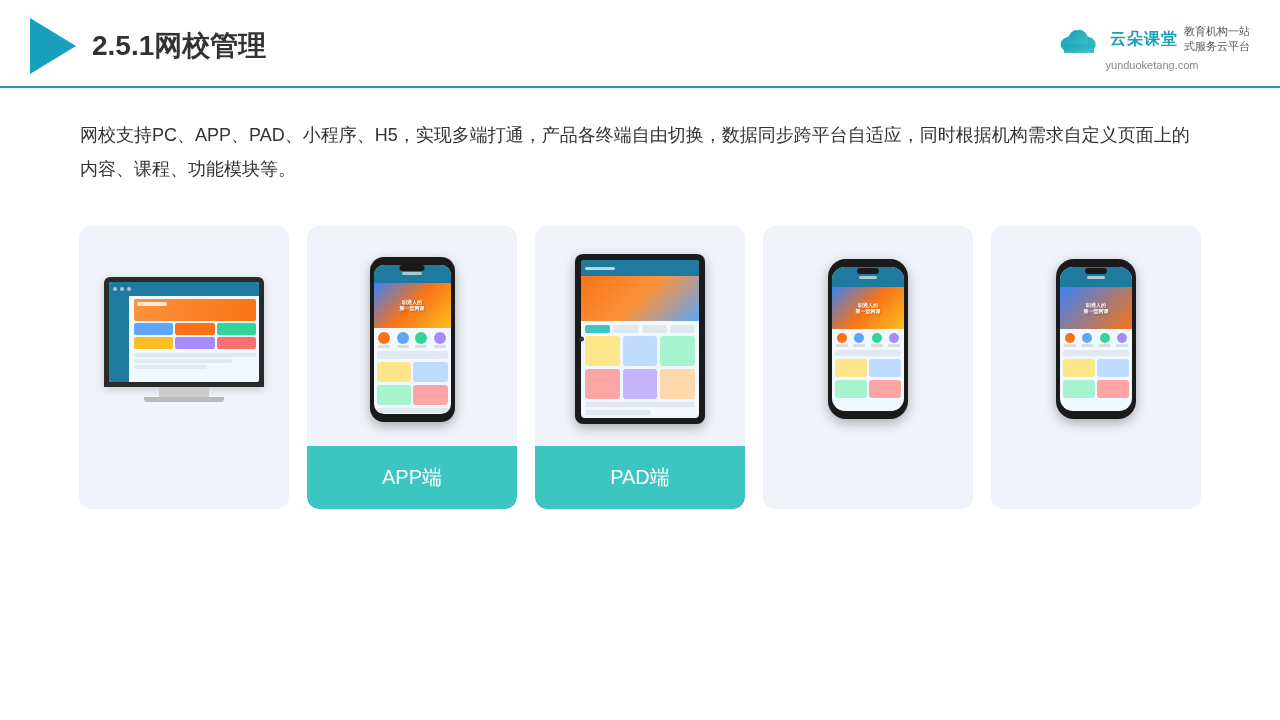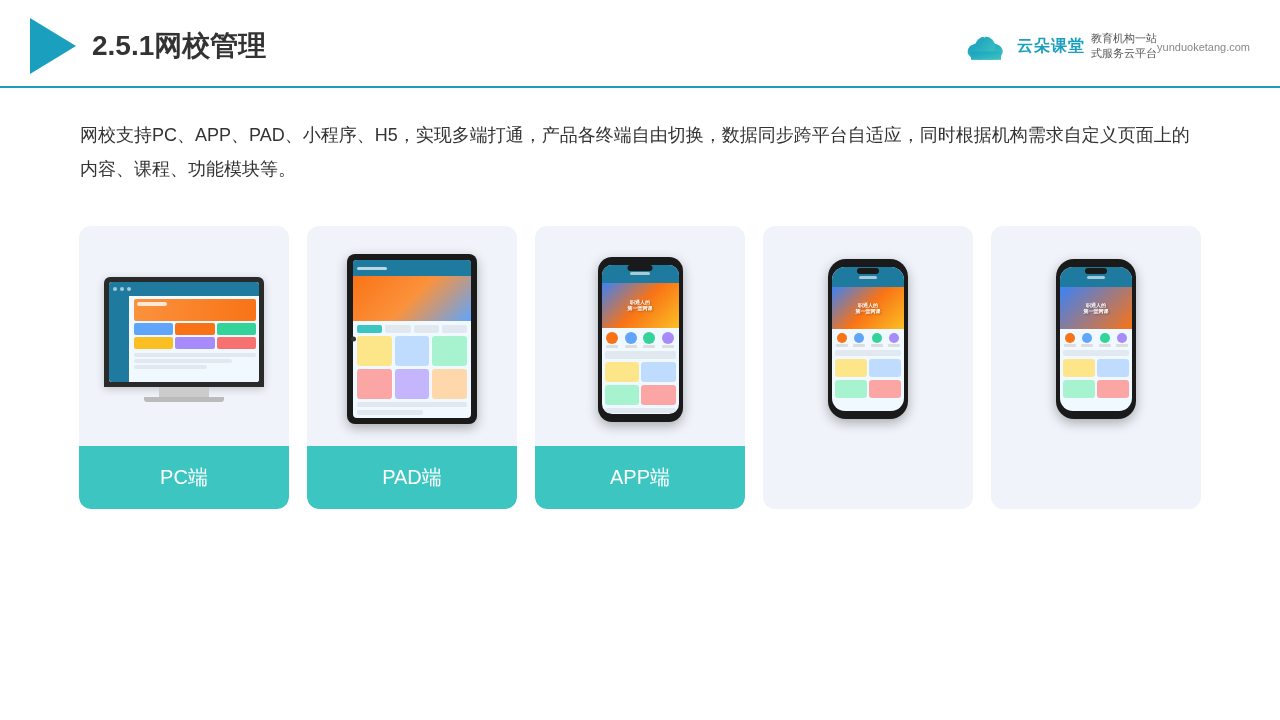--- a/index.html
+++ b/index.html
@@ -32,20 +32,21 @@
       border-bottom: 28px solid transparent;
       border-left: 46px solid #1a9fbf;
     }
     .page-title {
       font-size: 28px;
       font-weight: 600;
       color: #333;
     }
     .header-right {
       display: flex;
+      flex-direction: column;
       align-items: center;
     }
     .logo-cloud {
       display: flex;
       align-items: center;
       gap: 6px;
     }
     .cloud-icon-svg {
       width: 50px;
       height: 35px;
@@ -463,21 +464,70 @@
                   <div style="height:4px; background:#e2e8f0; border-radius:2px; width:60%;"></div>
                 </div>
               </div>
             </div>
           </div>
         </div>
         <div class="pc-stand"></div>
         <div class="pc-base"></div>
       </div>
     </div>
-    <div class="card-label">PC端</div>
+  </div>
+
+  <div class="card">
+    <div class="card-image-area">
+      <div class="phone-mockup">
+        <div class="phone-outer">
+          <div class="phone-notch"></div>
+          <div class="phone-screen">
+            <div class="phone-screen-header">
+              <div style="width:20px; height:3px; background:rgba(255,255,255,0.6); border-radius:2px;"></div>
+            </div>
+            <div class="phone-banner">
+              <div class="phone-banner-text-main">职通人的<br>第一堂网课</div>
+            </div>
+            <div class="phone-body-content">
+              <div class="phone-icon-row">
+                <div class="phone-icon-item">
+                    <div class="phone-icon-circle" style="background:#f97316;"></div>
+                    <div class="phone-icon-label"></div>
+                  </div>
+                <div class="phone-icon-item">
+                    <div class="phone-icon-circle" style="background:#60a5fa;"></div>
+                    <div class="phone-icon-label"></div>
+                  </div>
+                <div class="phone-icon-item">
+                    <div class="phone-icon-circle" style="background:#34d399;"></div>
+                    <div class="phone-icon-label"></div>
+                  </div>
+                <div class="phone-icon-item">
+                    <div class="phone-icon-circle" style="background:#a78bfa;"></div>
+                    <div class="phone-icon-label"></div>
+                  </div>
+              </div>
+              <div class="phone-content-block"></div>
+              <div class="phone-card-row">
+                <div class="phone-card-item" style="background:#fde68a;"></div>
+                <div class="phone-card-item" style="background:#bfdbfe;"></div>
+              </div>
+              <div class="phone-card-row">
+                <div class="phone-card-item" style="background:#a7f3d0;"></div>
+                <div class="phone-card-item" style="background:#fca5a5;"></div>
+              </div>
+              <div class="phone-content-block" style="height:5px;"></div>
+
+            </div>
+          </div>
+        </div>
+      </div>
+    </div>
+    <div class="card-label">APP端</div>
   </div>
 
   <div class="card">
     <div class="card-image-area">
       <div class="phone-mockup">
         <div class="tablet-outer">
           <div class="tablet-camera"></div>
           <div class="tablet-screen">
             <div class="tablet-screen-top">
               <div style="width:30px; height:3px; background:rgba(255,255,255,0.7); border-radius:2px;"></div>
@@ -506,77 +556,74 @@
           </div>
         </div>
       </div>
     </div>
     <div class="card-label">PAD端</div>
   </div>
 
   <div class="card">
     <div class="card-image-area">
       <div class="phone-mockup">
-        <div class="phone-outer">
-          <div class="phone-notch"></div>
-          <div class="phone-screen">
-            <div class="phone-screen-header">
-              <div style="width:20px; height:3px; background:rgba(255,255,255,0.6); border-radius:2px;"></div>
-            </div>
-            <div class="phone-banner">
+        <div class="phone-outer" style="width:80px; height:160px; border-radius:18px;">
+          <div class="phone-notch" style="width:22px; top:9px;"></div>
+          <div class="phone-screen" style="border-radius:13px;">
+            <div class="phone-screen-header" style="height:20px;">
+              <div style="width:18px; height:3px; background:rgba(255,255,255,0.6); border-radius:2px;"></div>
+            </div>
+            <div class="phone-banner" style="height:42px;">
               <div class="phone-banner-text-main">职通人的<br>第一堂网课</div>
             </div>
             <div class="phone-body-content">
               <div class="phone-icon-row">
                 <div class="phone-icon-item">
-                    <div class="phone-icon-circle" style="background:#f97316;"></div>
-                    <div class="phone-icon-label"></div>
-                  </div>
-                <div class="phone-icon-item">
-                    <div class="phone-icon-circle" style="background:#60a5fa;"></div>
-                    <div class="phone-icon-label"></div>
-                  </div>
-                <div class="phone-icon-item">
-                    <div class="phone-icon-circle" style="background:#34d399;"></div>
-                    <div class="phone-icon-label"></div>
-                  </div>
-                <div class="phone-icon-item">
-                    <div class="phone-icon-circle" style="background:#a78bfa;"></div>
-                    <div class="phone-icon-label"></div>
-                  </div>
-              </div>
-              <div class="phone-content-block"></div>
+                    <div class="phone-icon-circle" style="background:#f97316; width:10px; height:10px;"></div>
+                    <div class="phone-icon-label"></div>
+                  </div>
+                <div class="phone-icon-item">
+                    <div class="phone-icon-circle" style="background:#60a5fa; width:10px; height:10px;"></div>
+                    <div class="phone-icon-label"></div>
+                  </div>
+                <div class="phone-icon-item">
+                    <div class="phone-icon-circle" style="background:#34d399; width:10px; height:10px;"></div>
+                    <div class="phone-icon-label"></div>
+                  </div>
+                <div class="phone-icon-item">
+                    <div class="phone-icon-circle" style="background:#a78bfa; width:10px; height:10px;"></div>
+                    <div class="phone-icon-label"></div>
+                  </div>
+              </div>
+              <div class="phone-content-block" style="height:6px;"></div>
               <div class="phone-card-row">
-                <div class="phone-card-item" style="background:#fde68a;"></div>
-                <div class="phone-card-item" style="background:#bfdbfe;"></div>
+                <div class="phone-card-item" style="background:#fde68a; height:18px;"></div>
+                <div class="phone-card-item" style="background:#bfdbfe; height:18px;"></div>
               </div>
               <div class="phone-card-row">
-                <div class="phone-card-item" style="background:#a7f3d0;"></div>
-                <div class="phone-card-item" style="background:#fca5a5;"></div>
-              </div>
-              <div class="phone-content-block" style="height:5px;"></div>
-
+                <div class="phone-card-item" style="background:#a7f3d0; height:18px;"></div>
+                <div class="phone-card-item" style="background:#fca5a5; height:18px;"></div>
+              </div>
             </div>
           </div>
         </div>
       </div>
     </div>
-    <div class="card-label">APP端</div>
   </div>
 
   <div class="card">
     <div class="card-image-area">
       <div class="phone-mockup">
         <div class="phone-outer" style="width:80px; height:160px; border-radius:18px;">
           <div class="phone-notch" style="width:22px; top:9px;"></div>
           <div class="phone-screen" style="border-radius:13px;">
             <div class="phone-screen-header" style="height:20px;">
               <div style="width:18px; height:3px; background:rgba(255,255,255,0.6); border-radius:2px;"></div>
             </div>
-            <div class="phone-banner" style="height:42px;">
+            <div class="phone-banner" style="height:42px; background: linear-gradient(135deg, #3b82f6, #f97316);">
               <div class="phone-banner-text-main">职通人的<br>第一堂网课</div>
             </div>
             <div class="phone-body-content">
               <div class="phone-icon-row">
                 <div class="phone-icon-item">
                     <div class="phone-icon-circle" style="background:#f97316; width:10px; height:10px;"></div>
                     <div class="phone-icon-label"></div>
                   </div>
                 <div class="phone-icon-item">
                     <div class="phone-icon-circle" style="background:#60a5fa; width:10px; height:10px;"></div>
@@ -600,60 +647,13 @@
                 <div class="phone-card-item" style="background:#a7f3d0; height:18px;"></div>
                 <div class="phone-card-item" style="background:#fca5a5; height:18px;"></div>
               </div>
             </div>
           </div>
         </div>
       </div>
     </div>
   </div>
 
-  <div class="card">
-    <div class="card-image-area">
-      <div class="phone-mockup">
-        <div class="phone-outer" style="width:80px; height:160px; border-radius:18px;">
-          <div class="phone-notch" style="width:22px; top:9px;"></div>
-          <div class="phone-screen" style="border-radius:13px;">
-            <div class="phone-screen-header" style="height:20px;">
-              <div style="width:18px; height:3px; background:rgba(255,255,255,0.6); border-radius:2px;"></div>
-            </div>
-            <div class="phone-banner" style="height:42px; background: linear-gradient(135deg, #3b82f6, #f97316);">
-              <div class="phone-banner-text-main">职通人的<br>第一堂网课</div>
-            </div>
-            <div class="phone-body-content">
-              <div class="phone-icon-row">
-                <div class="phone-icon-item">
-                    <div class="phone-icon-circle" style="background:#f97316; width:10px; height:10px;"></div>
-                    <div class="phone-icon-label"></div>
-                  </div>
-                <div class="phone-icon-item">
-                    <div class="phone-icon-circle" style="background:#60a5fa; width:10px; height:10px;"></div>
-                    <div class="phone-icon-label"></div>
-                  </div>
-                <div class="phone-icon-item">
-                    <div class="phone-icon-circle" style="background:#34d399; width:10px; height:10px;"></div>
-                    <div class="phone-icon-label"></div>
-                  </div>
-                <div class="phone-icon-item">
-                    <div class="phone-icon-circle" style="background:#a78bfa; width:10px; height:10px;"></div>
-                    <div class="phone-icon-label"></div>
-                  </div>
-              </div>
-              <div class="phone-content-block" style="height:6px;"></div>
-              <div class="phone-card-row">
-                <div class="phone-card-item" style="background:#fde68a; height:18px;"></div>
-                <div class="phone-card-item" style="background:#bfdbfe; height:18px;"></div>
-              </div>
-              <div class="phone-card-row">
-                <div class="phone-card-item" style="background:#a7f3d0; height:18px;"></div>
-                <div class="phone-card-item" style="background:#fca5a5; height:18px;"></div>
-              </div>
-            </div>
-          </div>
-        </div>
-      </div>
-    </div>
-  </div>
-
 </div>
 
 </body></html>

